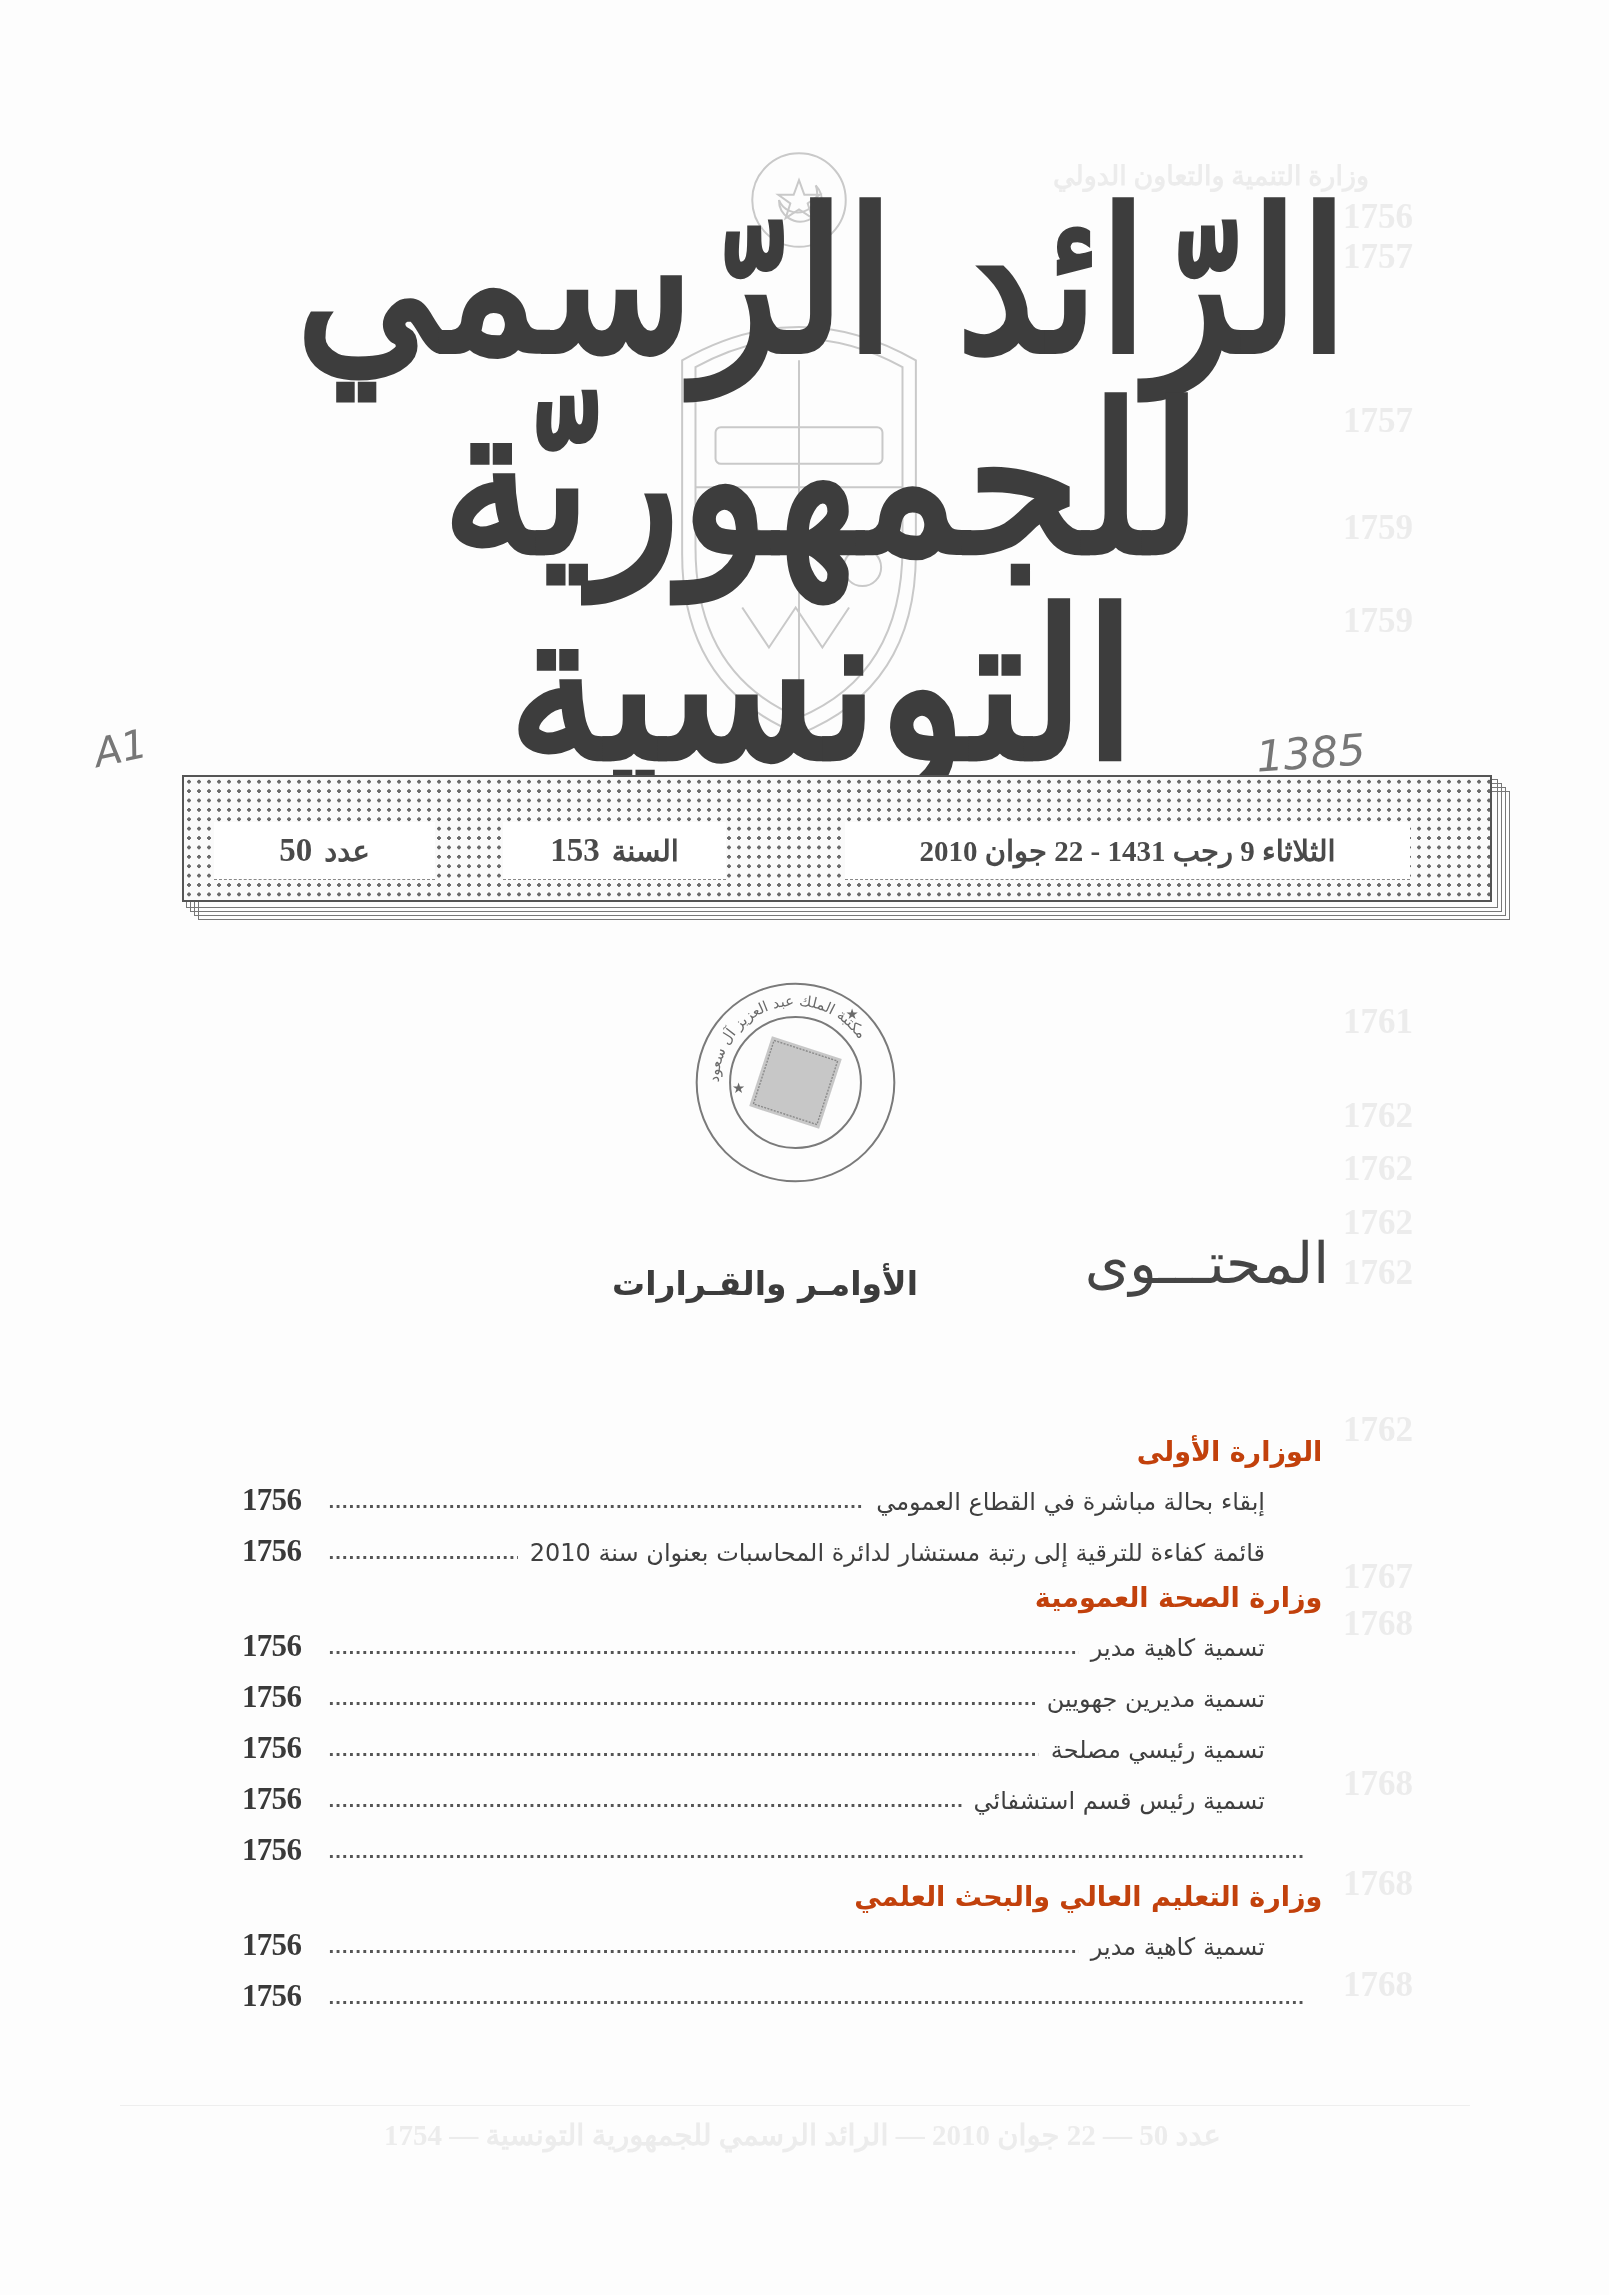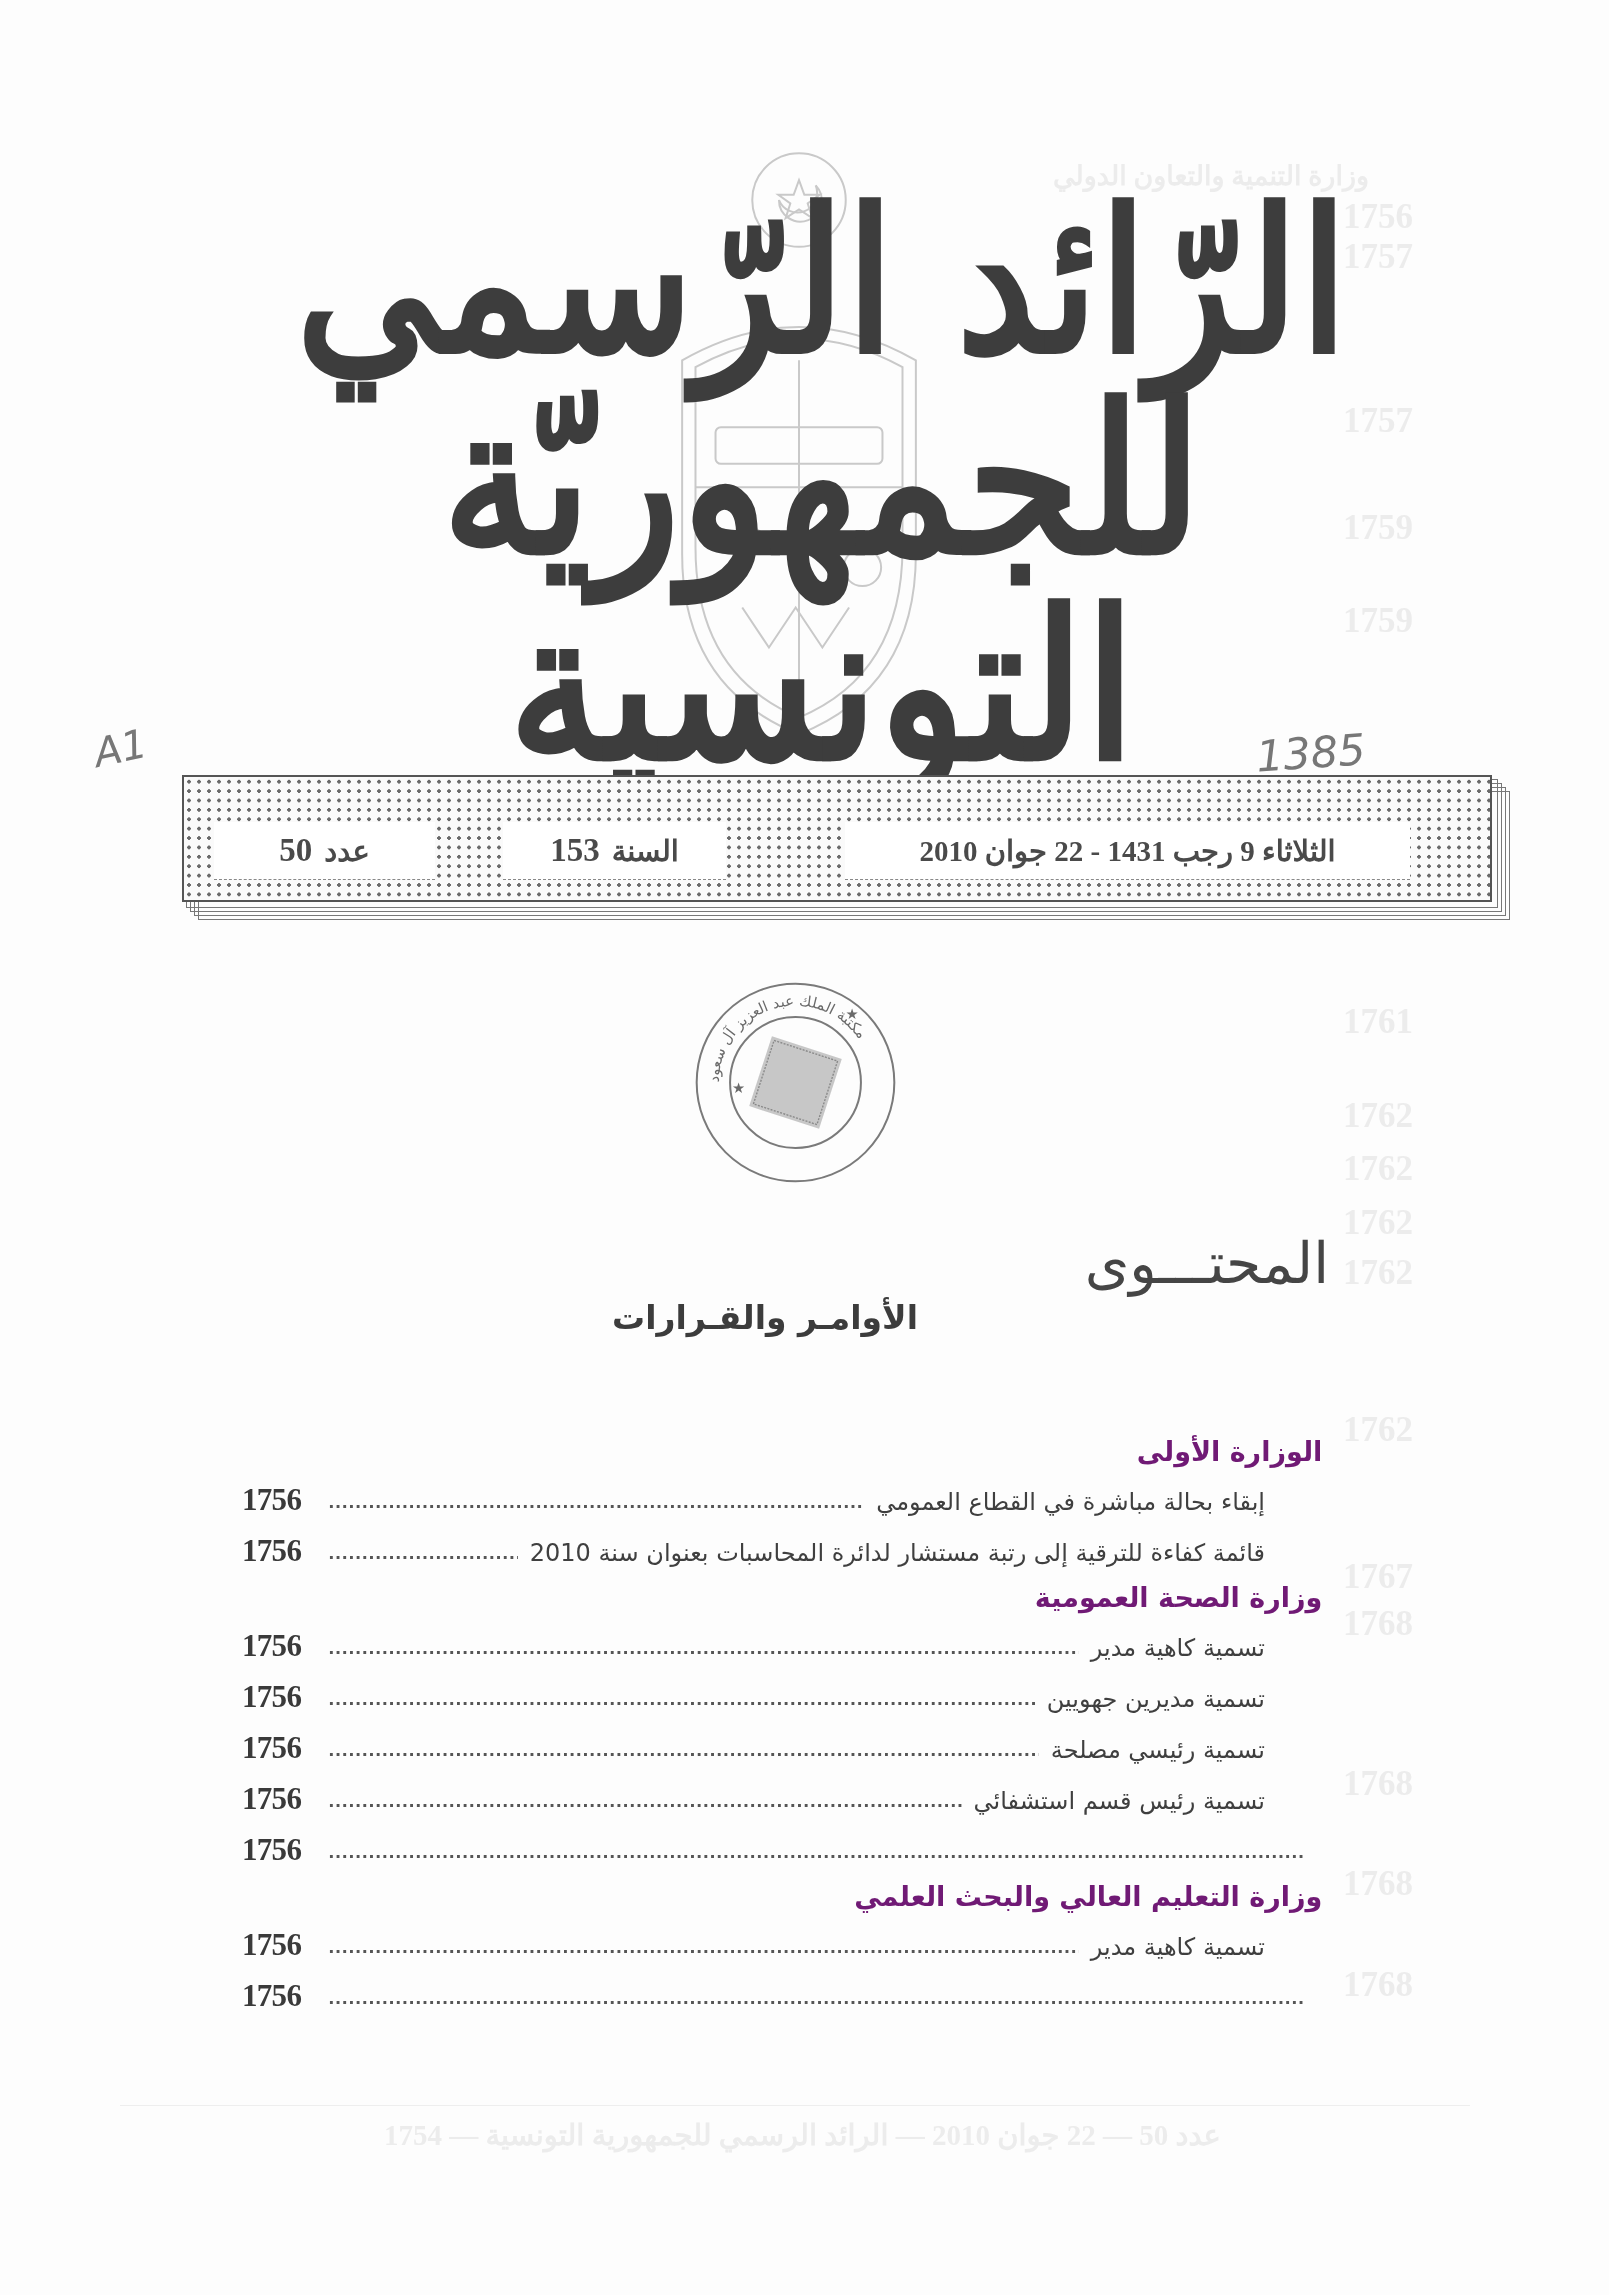--- a/index.html
+++ b/index.html
@@ -66,29 +66,29 @@
     
     .stamp { left: 692px; top: 979px; width: 207px; height: 207px; }
 
     
     .contents-title {
       position: absolute; right: 281px; top: 1230px;
       font-family: "DejaVu Serif", serif; font-weight: normal; font-size: 57px; color: #454545;
       direction: rtl; letter-spacing: 1.3px;
     }
     .section-title {
-      position: absolute; left: 0; width: 1610px; top: 1298px; text-align: center;
+      position: absolute; left: 0; width: 1610px; top: 1264px; text-align: center;
       font-family: "DejaVu Sans", sans-serif; font-weight: bold; font-size: 33px; color: #3c3c3c;
       direction: rtl; padding-right: 80px; box-sizing: border-box;
     }
 
     
     .toc { position: absolute; left: 242px; width: 1075px; top: 1430px; direction: rtl; }
     .ministry {
-      font-family: "DejaVu Sans", sans-serif; font-weight: bold; font-size: 27px; color: #701a75;
+      font-family: "DejaVu Sans", sans-serif; font-weight: bold; font-size: 27px; color: #c2410c;
       height: 44px; line-height: 44px; text-align: right; margin-right: -5.3px;
     }
     .entry {
       display: flex; align-items: baseline; height: 51px; line-height: 51px;
       font-family: "DejaVu Sans", sans-serif; font-size: 24px; color: #3f3f3f;
     }
     .entry .title { white-space: nowrap; padding-right: 52px; }
     .entry .dots {
       flex: 1; margin: 0 12px; height: 5.3px; align-self: center; position: relative; top: 6.7px;
       background-image: radial-gradient(circle, #555 1.5px, transparent 1.7px);

